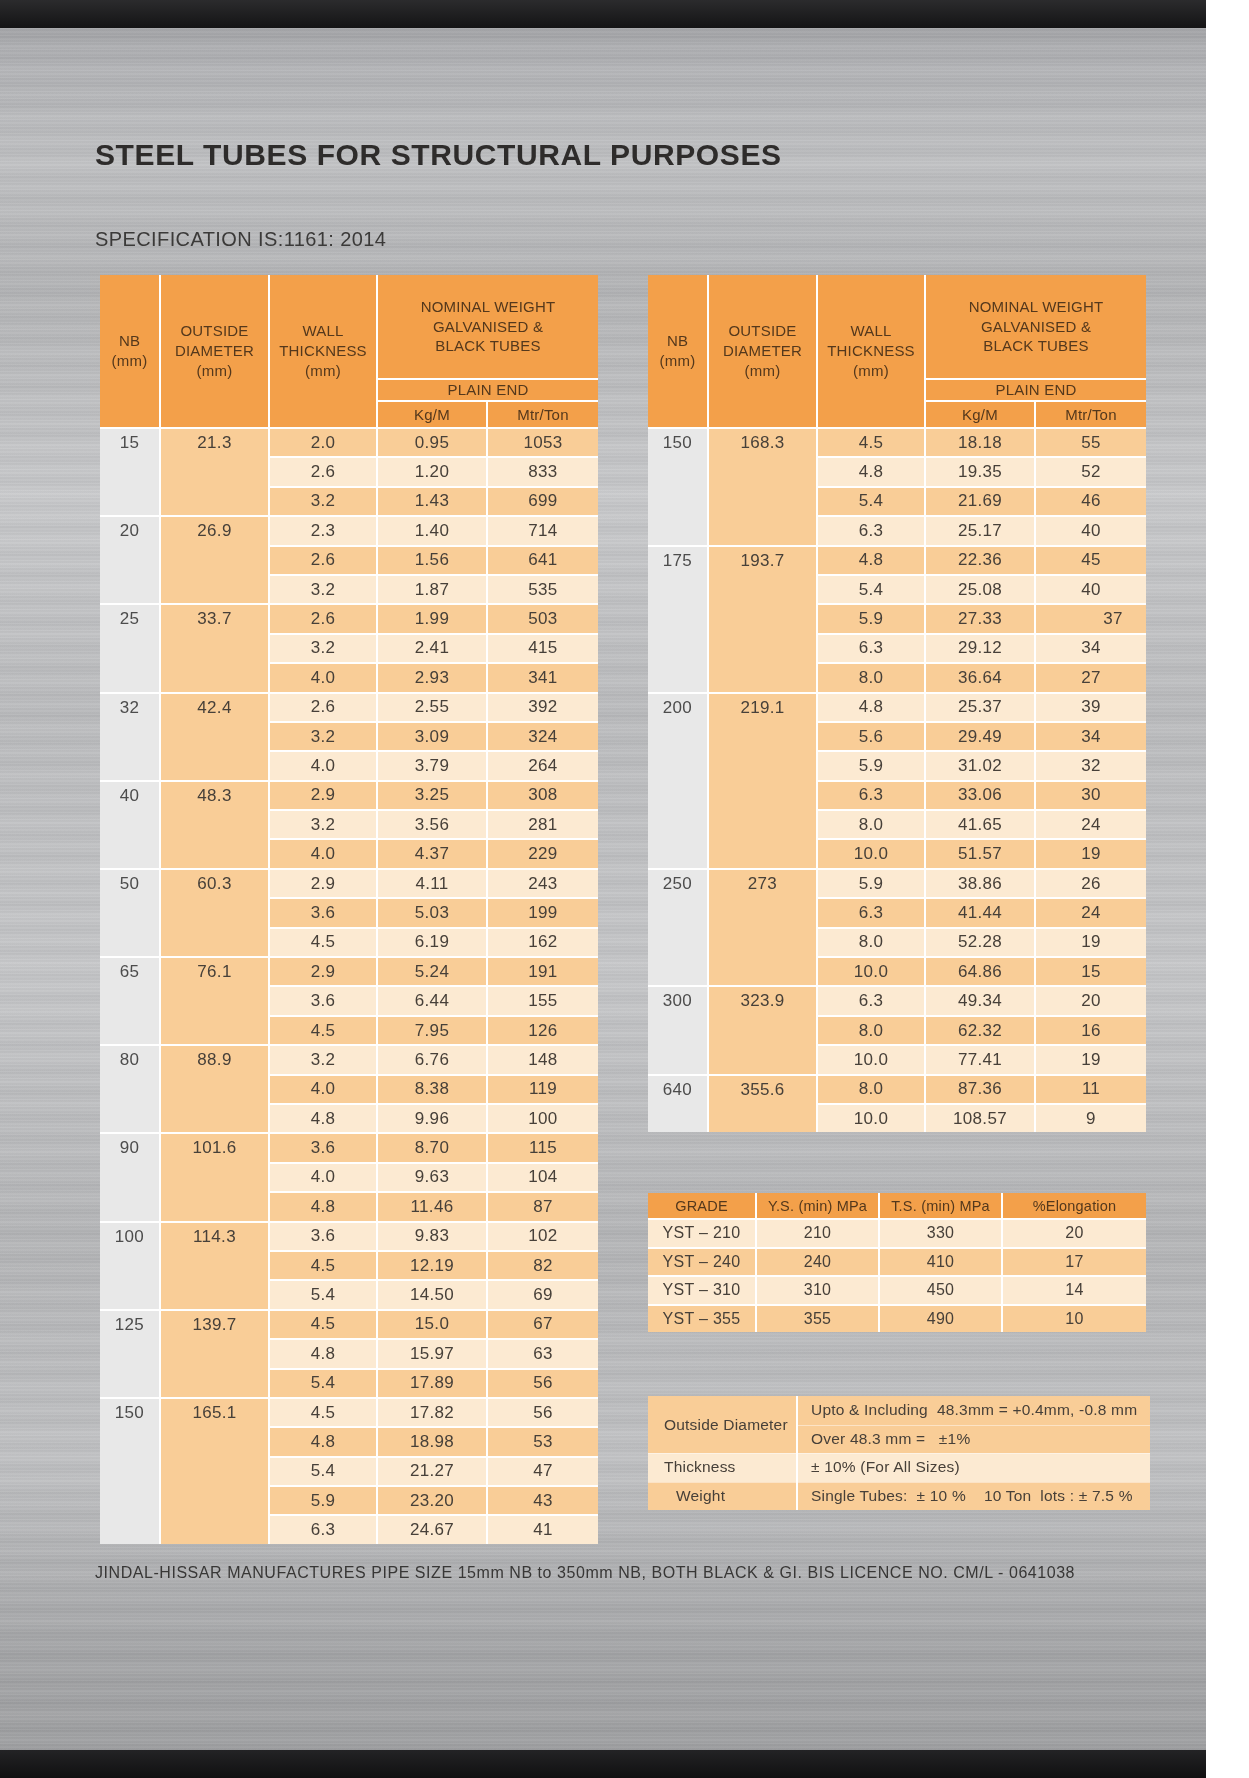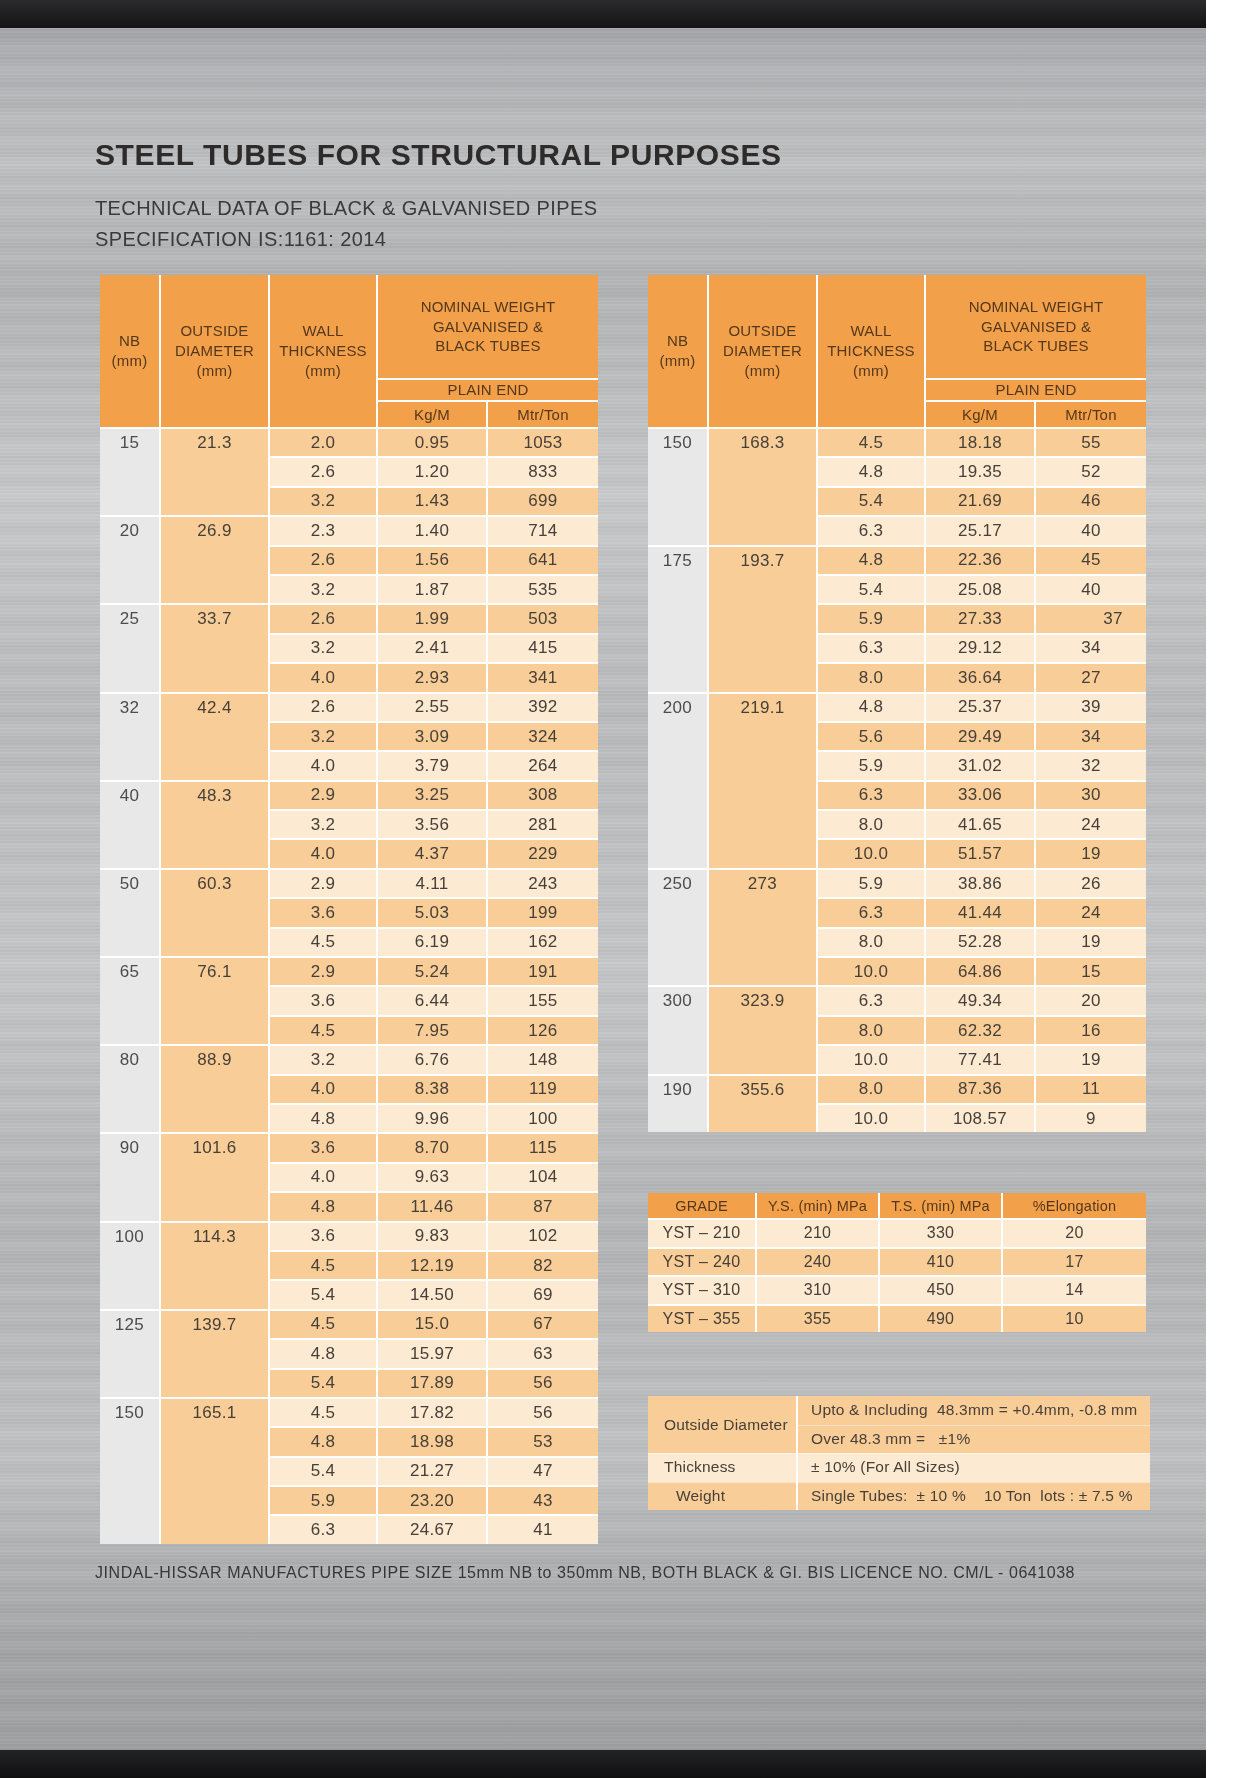--- a/index.html
+++ b/index.html
@@ -71,21 +71,20 @@
   .tlabel.light,.tvalue.light{ background:var(--cream); }
   .tsep{ box-shadow: inset 0 1px 0 rgba(255,255,255,0.45); }
 </style>
 </head>
 <body>
 
 <div class="page">
   <div class="bar top"></div>
 
   <h1 class="title">STEEL TUBES FOR STRUCTURAL PURPOSES</h1>
-  <div class="sub s1">TECHNICAL DATA OF BLACK &amp; GALVANISED PIPES</div>
   <div class="sub s2">SPECIFICATION IS:1161: 2014</div>
 
   <div class="pipe-table" id="pipe-left">
       <div class="hcell" style="grid-area: 1 / 1 / span 3;">NB
 (mm)</div>
       <div class="hcell" style="grid-area: 1 / 2 / span 3;">OUTSIDE
 DIAMETER
 (mm)</div>
       <div class="hcell" style="grid-area: 1 / 3 / span 3;">WALL
 THICKNESS
@@ -319,21 +318,21 @@
       <div class="cell od" style="grid-area: 23 / 2 / span 3;">323.9</div>
       <div class="cell light" style="grid-area: 23 / 3;">6.3</div>
       <div class="cell light" style="grid-area: 23 / 4;">49.34</div>
       <div class="cell light" style="grid-area: 23 / 5;">20</div>
       <div class="cell dark" style="grid-area: 24 / 3;">8.0</div>
       <div class="cell dark" style="grid-area: 24 / 4;">62.32</div>
       <div class="cell dark" style="grid-area: 24 / 5;">16</div>
       <div class="cell light" style="grid-area: 25 / 3;">10.0</div>
       <div class="cell light" style="grid-area: 25 / 4;">77.41</div>
       <div class="cell light" style="grid-area: 25 / 5;">19</div>
-      <div class="cell nb" style="grid-area: 26 / 1 / span 2;">190</div>
+      <div class="cell nb" style="grid-area: 26 / 1 / span 2;">640</div>
       <div class="cell od" style="grid-area: 26 / 2 / span 2;">355.6</div>
       <div class="cell dark" style="grid-area: 26 / 3;">8.0</div>
       <div class="cell dark" style="grid-area: 26 / 4;">87.36</div>
       <div class="cell dark" style="grid-area: 26 / 5;">11</div>
       <div class="cell light" style="grid-area: 27 / 3;">10.0</div>
       <div class="cell light" style="grid-area: 27 / 4;">108.57</div>
       <div class="cell light" style="grid-area: 27 / 5;">9</div>
     </div>
 
   <div class="grade-table" id="grade">

